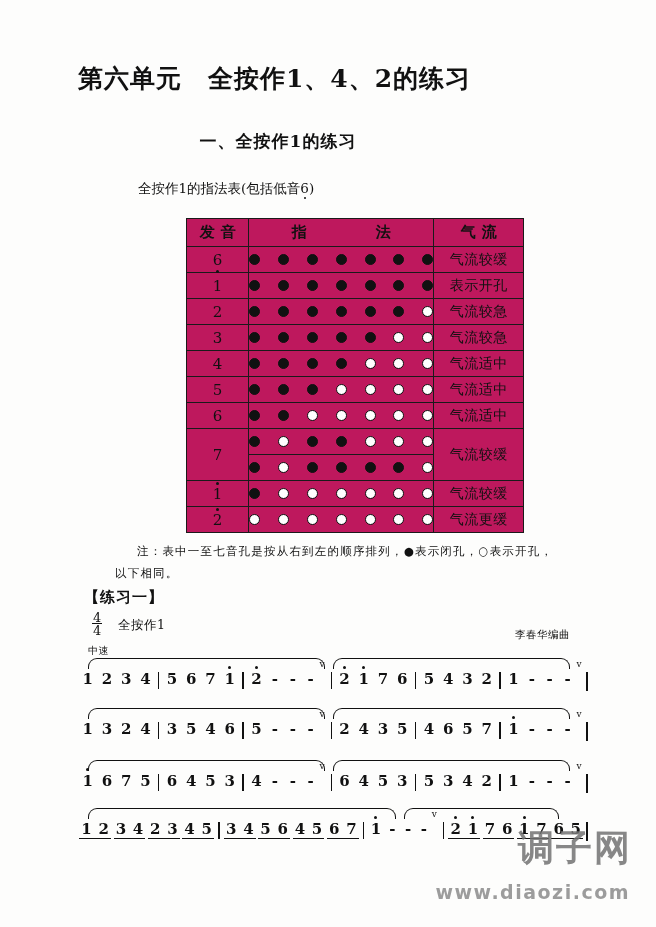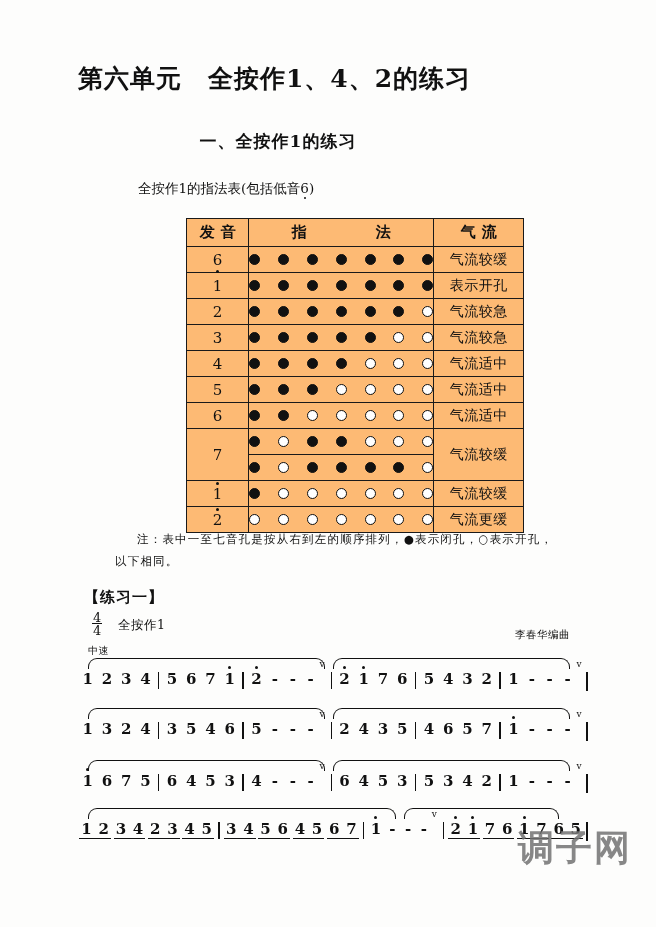--- a/index.html
+++ b/index.html
@@ -69,21 +69,21 @@
     border-radius: 50%;
   }
 
   
   .fing-table {
     position: absolute;
     top: 218px;
     left: 186px;
     width: 338px;
     border-collapse: collapse;
-    background: #fdba74;
+    background: #be185d;
   }
   .fing-table td, .fing-table th {
     border: 1px solid #1a1a1a;
     padding: 0;
     font-family: "DejaVu Serif", "Liberation Serif", serif;
   }
   .fing-table thead th {
     height: 27px;
     font-size: 15px;
     font-weight: bold;
@@ -144,21 +144,21 @@
     height: 25px;
     text-align: center;
     font-size: 14px;
     font-family: "DejaVu Serif", "Liberation Serif", serif;
     letter-spacing: 0.5px;
   }
 
   
   .table-note {
     position: absolute;
-    top: 528px;
+    top: 540px;
     left: 115px;
     width: 440px;
     font-family: "DejaVu Serif", "Liberation Serif", serif;
     font-size: 11.5px;
     line-height: 22px;
     letter-spacing: 1.2px;
     text-indent: 22px;
   }
 
   
@@ -732,14 +732,15 @@
             <span class="nt beam8">5</span>
           </div>
           <span class="endline"></span>
         </div>
         <div class="phrase" style="left: 2%; width: 60%;"></div>
         <div class="phrase" style="left: 64%; width: 30%;"></div>
       </div>
     </div>
 
   <div class="wm-main">调子网</div>
+  <div class="wm-sub">www.diaozi.com</div>
 
 </div>
 
 </body></html>

